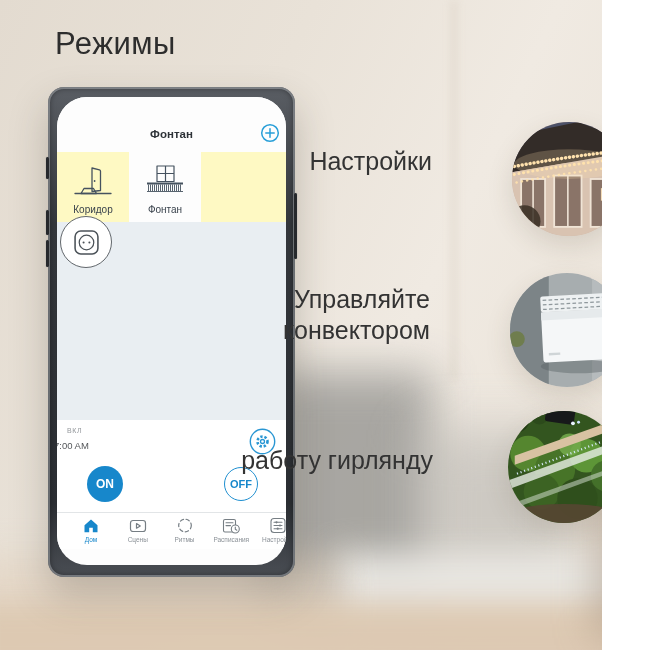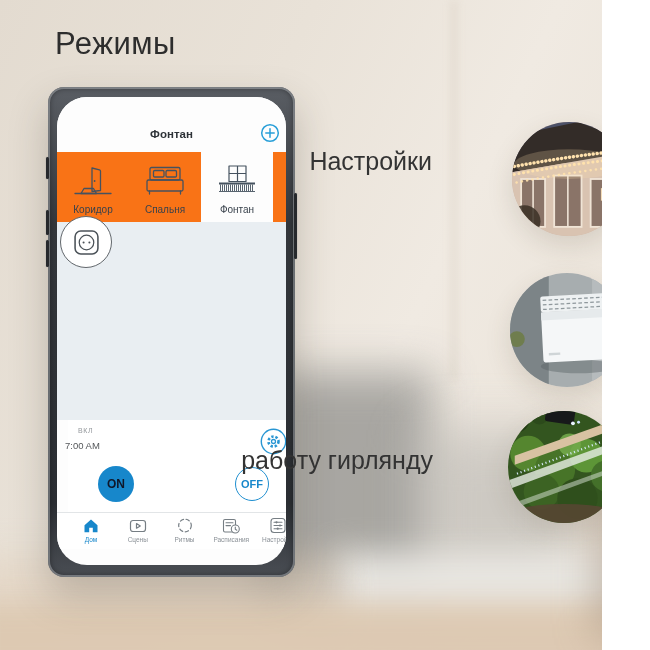--- a/index.html
+++ b/index.html
@@ -26,38 +26,38 @@
   .sb-l2{left:-2px;top:123px;width:3px;height:25px;}
   .sb-l3{left:-2px;top:153px;width:3px;height:27px;}
   .sb-r1{right:-2px;top:106px;width:3px;height:66px;}
   .screen{position:absolute;left:9px;top:10px;width:229px;height:468px;border-radius:30px;background:#fdfdfd;overflow:hidden;}
 
   .app-header{position:absolute;left:0;top:0;width:229px;height:55px;background:#fdfdfd;
     display:flex;align-items:flex-end;justify-content:center;padding-bottom:12px;box-sizing:border-box;}
   .app-title{font-size:11.5px;font-weight:bold;color:#2e3338;}
   .add-btn{position:absolute;right:6px;top:26px;width:20px;height:20px;}
 
-  .tab-bar{position:absolute;left:0;top:55px;width:229px;height:70px;background:#f97316;display:flex;}
+  .tab-bar{position:absolute;left:0;top:55px;width:229px;height:70px;background:#fef9c3;display:flex;}
   .tab{width:72px;height:70px;display:flex;flex-direction:column;align-items:center;justify-content:flex-end;
     padding-bottom:7px;box-sizing:border-box;}
   .tab.selected{background:#fdfdfd;}
   .tab svg{margin-bottom:4px;}
   .tab-label{font-size:10px;color:#39424c;}
 
   .app-main{position:absolute;left:0;top:125px;width:229px;height:198px;background:#e9eef2;}
   .socket-btn{position:absolute;left:3px;top:119px;width:52px;height:52px;border-radius:50%;
     background:#fff;border:1.5px solid #62676c;box-sizing:border-box;
     display:flex;align-items:center;justify-content:center;}
 
-  .control-panel{position:absolute;left:11px;top:323px;width:229px;height:92px;background:#fff;}
+  .control-panel{position:absolute;left:0;top:323px;width:229px;height:92px;background:#fff;}
   .status-label{position:absolute;left:10px;top:7px;font-size:7px;letter-spacing:.6px;color:#94989c;}
   .time-label{position:absolute;left:-3px;top:20px;font-size:9.5px;color:#54575a;}
   .gear-btn{position:absolute;right:10px;top:8px;width:27px;height:27px;}
   .on-btn{position:absolute;left:30px;top:46px;width:36px;height:36px;border-radius:50%;
-    background:#1787cb;color:#0f172a;font-size:12px;font-weight:bold;
+    background:#1787cb;color:#ffffff;font-size:12px;font-weight:bold;
     display:flex;align-items:center;justify-content:center;}
   .off-btn{position:absolute;left:167px;top:47px;width:34px;height:34px;border-radius:50%;
     background:#fff;border:1.6px solid #1f8fd0;box-sizing:border-box;color:#1787cb;
     font-size:11px;font-weight:bold;display:flex;align-items:center;justify-content:center;text-align:center;}
 
   .nav-bar{position:absolute;left:0;top:415px;width:229px;height:37px;background:#fff;border-top:1px solid #e2e5e7;
     display:flex;justify-content:space-between;padding:4px 0 0 12px;box-sizing:border-box;}
   .nav-item{display:flex;flex-direction:column;align-items:center;width:44px;}
   .nav-item:last-child{margin-right:-14px;}
   .nav-label{font-size:6.5px;color:#8b9197;margin-top:2px;white-space:nowrap;}
@@ -110,30 +110,20 @@
       <div class="tab-bar">
         <div class="tab">
           <svg width="44" height="36" viewBox="0 0 44 36" fill="none" stroke="#45525f" stroke-width="1.3" stroke-linejoin="round">
             <path d="M21 4 l7.5 1.8 q1 .3 1 1.4 v19.3 l-8.5 1 z"></path>
             <circle cx="23.6" cy="17" r=".9" fill="#45525f" stroke="none"></circle>
             <path d="M4 29.5 H40" stroke-linecap="round"></path>
             <path d="M10 29.5 l3-5 h9.5 l3 5 z"></path>
           </svg>
           <span class="tab-label">Коридор</span>
         </div>
-        <div class="tab">
-          <svg width="44" height="36" viewBox="0 0 44 36" fill="none" stroke="#45525f" stroke-width="1.3" stroke-linejoin="round">
-            <rect x="7" y="3.5" width="30" height="12.5" rx="1.5"></rect>
-            <rect x="10.5" y="6.5" width="10.5" height="6.5" rx="1.2"></rect>
-            <rect x="23" y="6.5" width="10.5" height="6.5" rx="1.2"></rect>
-            <rect x="4" y="16" width="36" height="11" rx="1.5"></rect>
-            <path d="M6.5 27 v3 M37.5 27 v3" stroke-linecap="round"></path>
-          </svg>
-          <span class="tab-label">Спальня</span>
-        </div>
         <div class="tab selected">
           <svg width="44" height="36" viewBox="0 0 44 36" fill="none" stroke="#45525f" stroke-width="1.2" stroke-linejoin="round">
             <rect x="14" y="2" width="17" height="15.5"></rect>
             <path d="M22.5 2 v15.5 M14 9.5 h17"></path>
             <path d="M4 19.5 h36" stroke-width="1.8"></path>
             <path d="M5.5 20.5v6.5M7.5 20.5v6.5M9.5 20.5v6.5M11.5 20.5v6.5M13.5 20.5v6.5M15.5 20.5v6.5M17.5 20.5v6.5M19.5 20.5v6.5M21.5 20.5v6.5M23.5 20.5v6.5M25.5 20.5v6.5M27.5 20.5v6.5M29.5 20.5v6.5M31.5 20.5v6.5M33.5 20.5v6.5M35.5 20.5v6.5M37.5 20.5v6.5" stroke-width=".9"></path>
             <path d="M4 27.5 h36" stroke-width=".9"></path>
           </svg>
           <span class="tab-label">Фонтан</span>
         </div>
@@ -227,20 +217,22 @@
       <ellipse cx="50" cy="37" rx="48" ry="13" fill="#ffdfae" opacity=".22"></ellipse>
       <g stroke="#ffe2ae" stroke-linecap="round" fill="none">
         <path d="M2 39 Q50 30 98 25" stroke-width="3" stroke-dasharray="0.1 3.4"></path>
         <path d="M2 46 Q50 37 98 32" stroke-width="2.6" stroke-dasharray="0.1 4"></path>
         <path d="M4 53 Q50 44 96 39" stroke-width="2.2" stroke-dasharray="0.1 4.6" opacity=".9"></path>
       </g>
     </svg>
   </div>
 
   <div class="feature-text ft2">
+    <div>Управляйте</div>
+    <div>конвектором</div>
   </div>
   <div class="photo ph2">
     <svg viewBox="0 0 100 100">
       <rect width="100" height="100" fill="#a7adaf"></rect>
       <rect width="34" height="100" fill="#7c8487"></rect>
       <rect x="72" width="28" height="100" fill="#b6bbbd"></rect>
       <circle cx="6" cy="58" r="7" fill="#6f7d4e"></circle>
       <ellipse cx="60" cy="82" rx="33" ry="6" fill="#5c6366" opacity=".45"></ellipse>
       <g transform="rotate(-3 58 50)">
         <rect x="28" y="19" width="60" height="14" rx="2" fill="#eef1f2"></rect>

